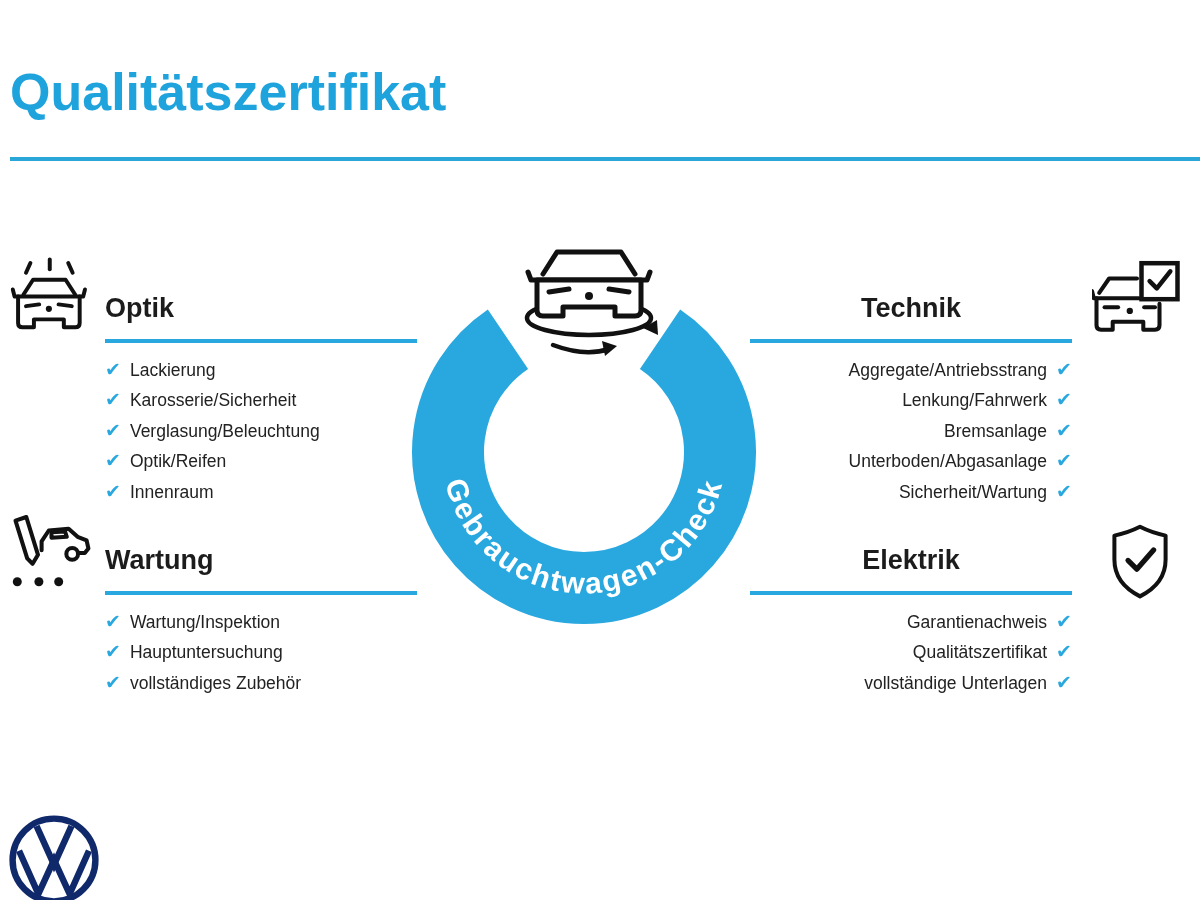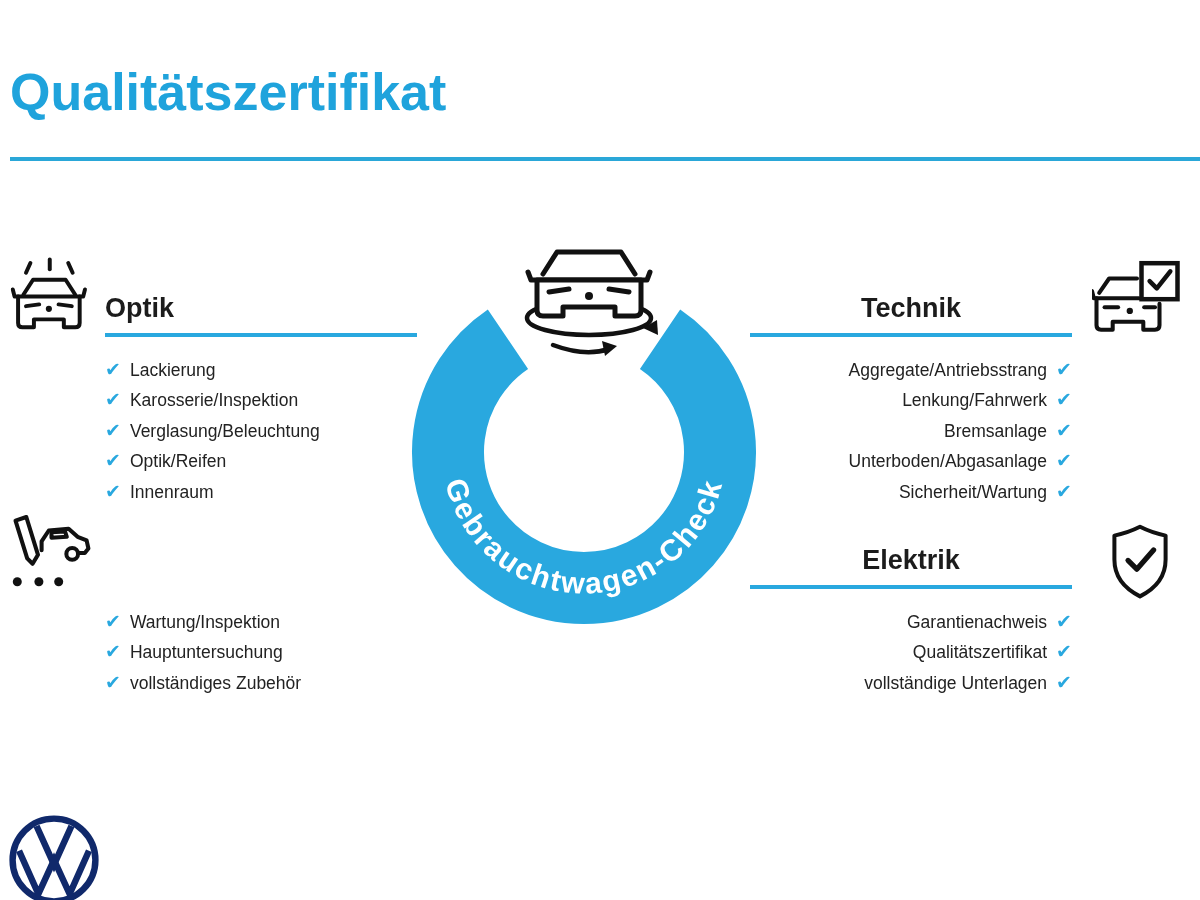--- a/index.html
+++ b/index.html
@@ -12,21 +12,21 @@
   .page-title{
     position:absolute;left:10px;top:30px;
     font-size:52px;font-weight:bold;color:#1FA3DC;letter-spacing:0px;white-space:nowrap;
   }
   .top-divider{
     position:absolute;left:10px;right:0;top:125px;height:4px;background:#2AA7D8;
   }
   
   .sec-header{
     position:absolute;font-size:27px;font-weight:bold;color:#1c1c1c;
-    border-bottom:4px solid #29A8DF;padding-bottom:9px;line-height:32px;
+    border-bottom:4px solid #29A8DF;padding-bottom:15px;line-height:32px;
   }
   .sec-header.left{left:105px;width:312px;text-align:left;}
   .sec-header.right{left:750px;width:322px;text-align:center;}
   #hdr-optik,#hdr-technik{top:260px;}
   #hdr-wartung,#hdr-garantie{top:512px;}
   
   ul.check-list{
     position:absolute;margin:0;padding:0;list-style:none;
   }
   ul.check-list.left{left:105px;width:340px;}
@@ -119,36 +119,37 @@
   </svg>
 
   <div id="hdr-optik" class="sec-header left">Optik</div>
   <ul id="list-optik" class="check-list left">
       <li class="check-item">
         <span class="check">✔</span>
         <span class="item-label">Lackierung</span>
       </li>
       <li class="check-item">
         <span class="check">✔</span>
-        <span class="item-label">Karosserie/Inspektion</span>
+        <span class="item-label">Karosserie/Sicherheit</span>
       </li>
       <li class="check-item">
         <span class="check">✔</span>
         <span class="item-label">Verglasung/Beleuchtung</span>
       </li>
       <li class="check-item">
         <span class="check">✔</span>
         <span class="item-label">Optik/Reifen</span>
       </li>
       <li class="check-item">
         <span class="check">✔</span>
         <span class="item-label">Innenraum</span>
       </li>
     </ul>
 
+  <div id="hdr-wartung" class="sec-header left">Wartung</div>
   <ul id="list-wartung" class="check-list left">
       <li class="check-item">
         <span class="check">✔</span>
         <span class="item-label">Wartung/Inspektion</span>
       </li>
       <li class="check-item">
         <span class="check">✔</span>
         <span class="item-label">Hauptuntersuchung</span>
       </li>
       <li class="check-item">

